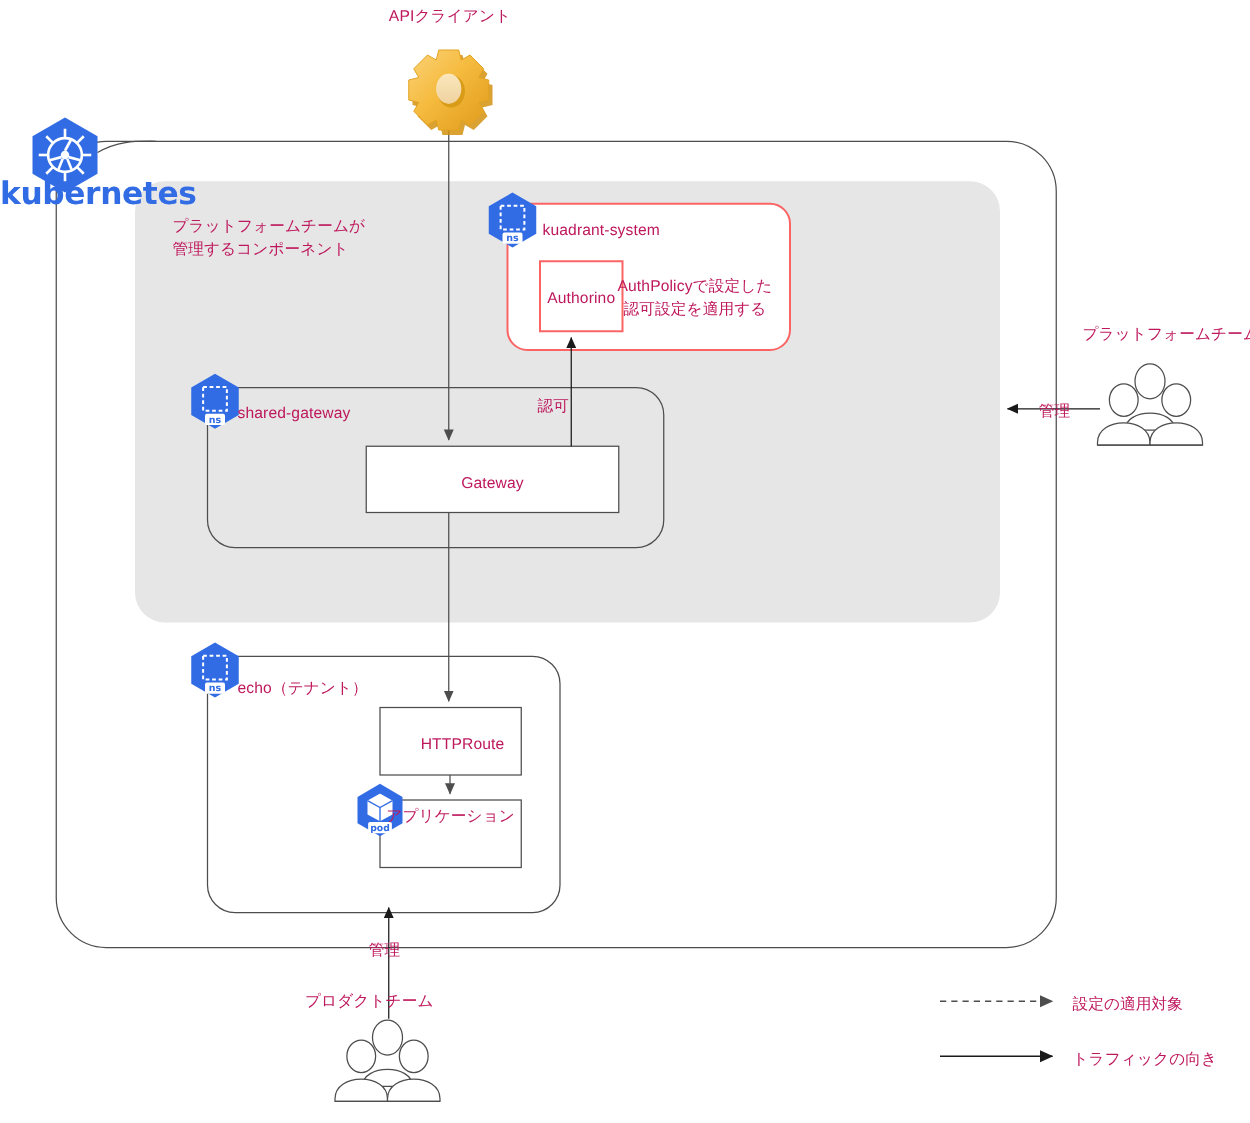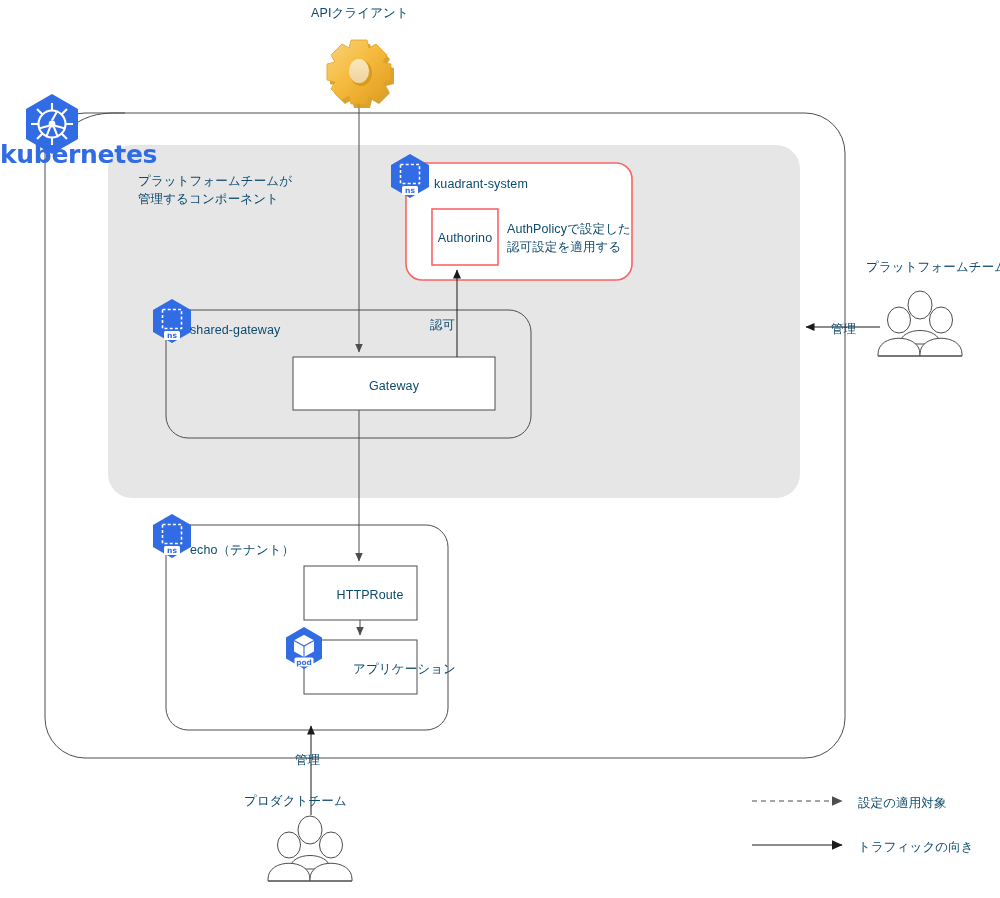--- a/index.html
+++ b/index.html
@@ -13,21 +13,21 @@
     color: #1a1a1a;
     position: relative;
     overflow: hidden;
   }
   #canvas { position: absolute; inset: 0; width: 1000px; height: 898px; }
 
   .lbl {
     position: absolute;
     font-size: 12.5px;
     line-height: 1.45;
-    color: #0c4a6e;
+    color: #be185d;
     white-space: pre;
     letter-spacing: 0.1px;
   }
   .lbl.center { text-align: center; }
 
   
   .k8s-text {
     position: absolute;
     color: #326ce5;
     font-weight: bold;
@@ -187,34 +187,34 @@
 
 <div class="k8s-text" style="left:0px; top:140px; width:110px; text-align:center;">kubernetes</div>
 
 <div class="lbl" style="left:138px; top:172px;">プラットフォームチームが
 管理するコンポーネント</div>
 
 <div class="lbl" style="left:434px; top:175px;">kuadrant-system</div>
 
 <div class="lbl center" style="left:432px; top:229px; width:66px;">Authorino</div>
 
-<div class="lbl" style="left:507px; top:220px;">AuthPolicyで設定した
+<div class="lbl" style="left:494px; top:220px;text-align:center;">AuthPolicyで設定した
 認可設定を適用する</div>
 
 <div class="lbl" style="left:190px; top:321px;">shared-gateway</div>
 
 <div class="lbl" style="left:430px; top:316px;">認可</div>
 
 <div class="lbl center" style="left:293px; top:377px; width:202px;">Gateway</div>
 
 <div class="lbl" style="left:190px; top:541px;">echo（テナント）</div>
 
 <div class="lbl center" style="left:304px; top:586px; width:132px;">HTTPRoute</div>
 
-<div class="lbl center" style="left:304px; top:660px; width:113px;margin-left:44px;">アプリケーション</div>
+<div class="lbl center" style="left:304px; top:644px; width:113px;">アプリケーション</div>
 
 <div class="lbl" style="left:866px; top:258px;">プラットフォームチーム</div>
 
 <div class="lbl" style="left:831px; top:320px;">管理</div>
 
 <div class="lbl" style="left:295px; top:751px;">管理</div>
 
 <div class="lbl" style="left:244px; top:792px;">プロダクトチーム</div>
 
 <div class="lbl" style="left:858px; top:794px;">設定の適用対象</div>

